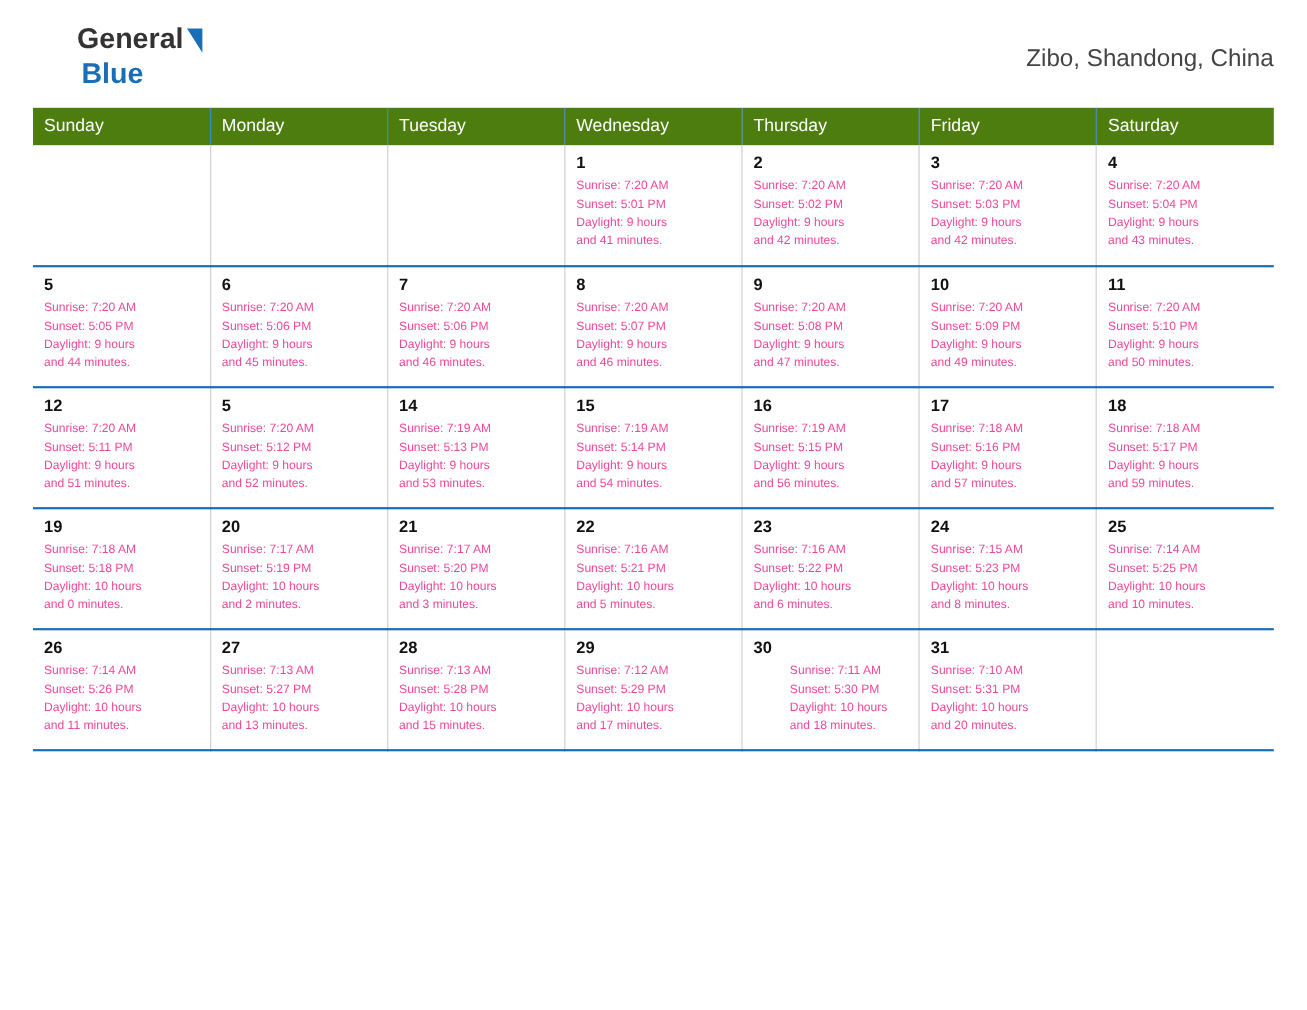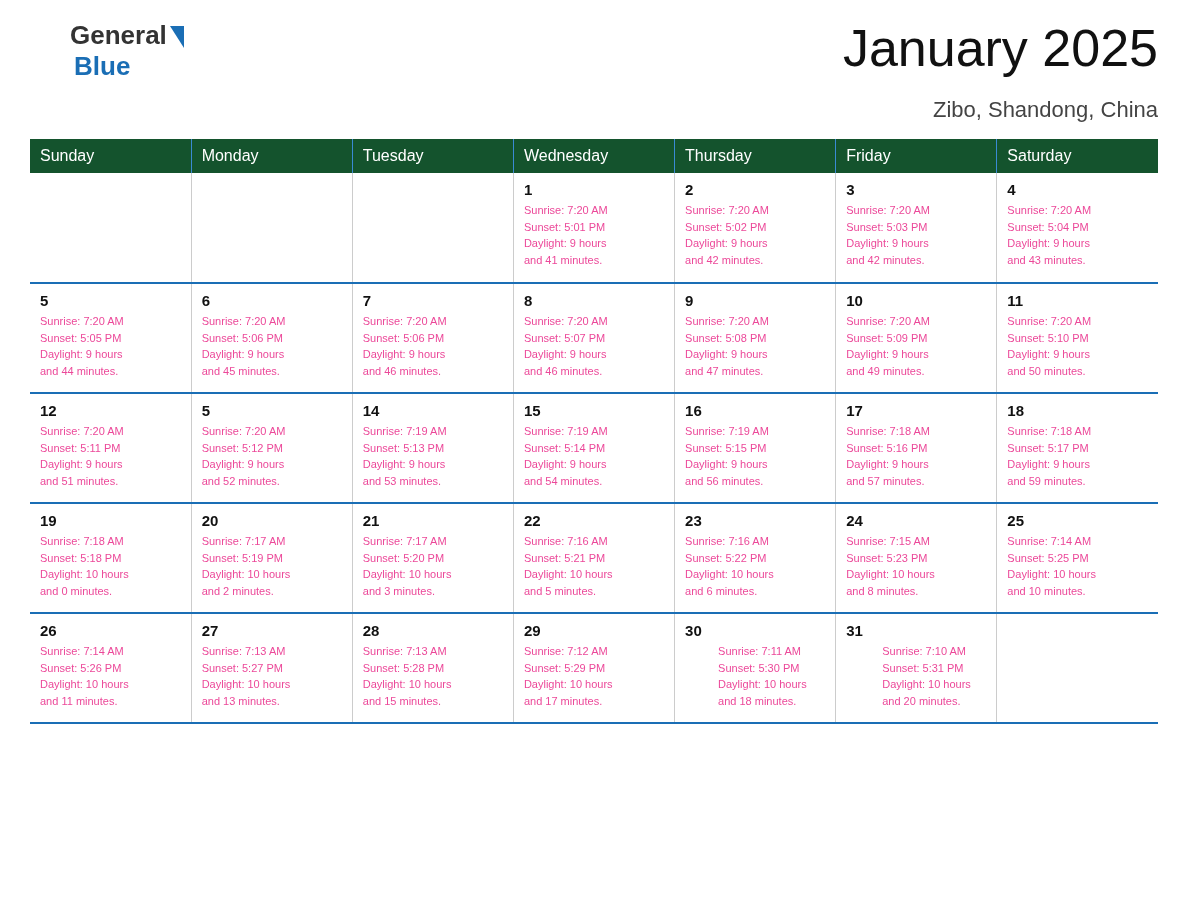--- a/index.html
+++ b/index.html
@@ -61,21 +61,21 @@
       font-size: 22px;
       color: #444;
       margin-top: 20px;
     }
     table {
       width: 100%;
       border-collapse: collapse;
       table-layout: fixed;
     }
     thead tr th {
-      background-color: #14532d;
+      background-color: #4d7c0f;
       color: #fff;
       padding: 8px 10px;
       font-size: 16px;
       font-weight: normal;
       text-align: left;
       border-right: 1px solid #3a8ad4;
     }
     thead tr th:last-child {
       border-right: none;
     }
@@ -113,21 +113,20 @@
   <div class="logo">
     <div class="logo-top">
       <span class="logo-general">General</span>
       <div class="logo-triangle"></div>
     </div>
     <div style="display:flex; align-items:center; margin-left: 2px;">
       <span class="logo-blue">Blue</span>
     </div>
   </div>
   <div class="title-block">
-    <div class="calendar-title">January 2025</div>
     <div class="calendar-subtitle">Zibo, Shandong, China</div>
   </div>
 </div>
 
 <table>
   <thead>
     <tr>
     <th>Sunday</th>
         <th>Monday</th>
         <th>Tuesday</th>
@@ -355,21 +354,21 @@
         </td>
         <td>
           <span class="day-number">30</span>
           <div class="day-info" style="white-space: pre-line; margin-left: 33px;">Sunrise: 7:11 AM
 Sunset: 5:30 PM
 Daylight: 10 hours
 and 18 minutes.</div>
         </td>
         <td>
           <span class="day-number">31</span>
-          <div class="day-info" style="white-space: pre-line; margin-left: 36px;">Sunrise: 7:10 AM
+          <div class="day-info" style="white-space: pre-line;">Sunrise: 7:10 AM
 Sunset: 5:31 PM
 Daylight: 10 hours
 and 20 minutes.</div>
         </td>
         <td></td>
       </tr>
     </tbody>
 </table>
 
 </body></html>

